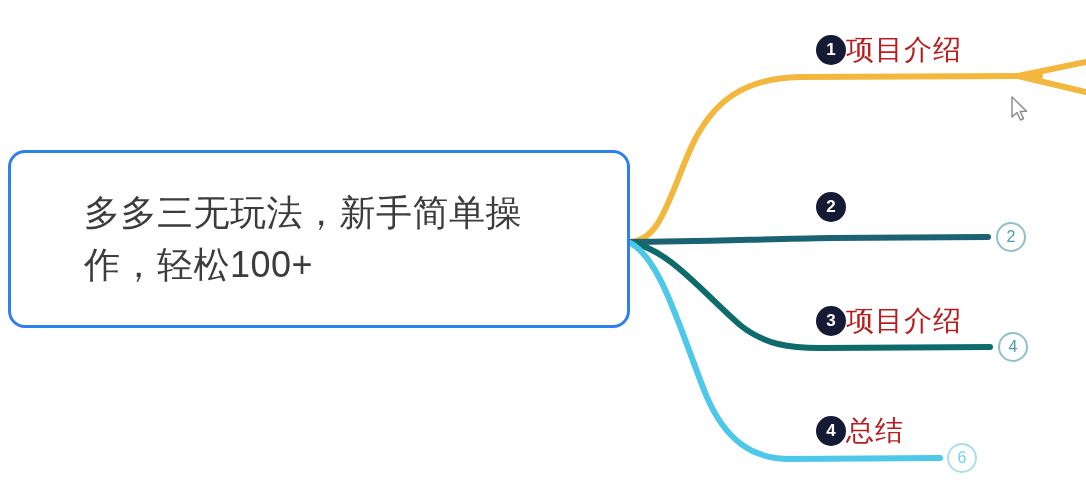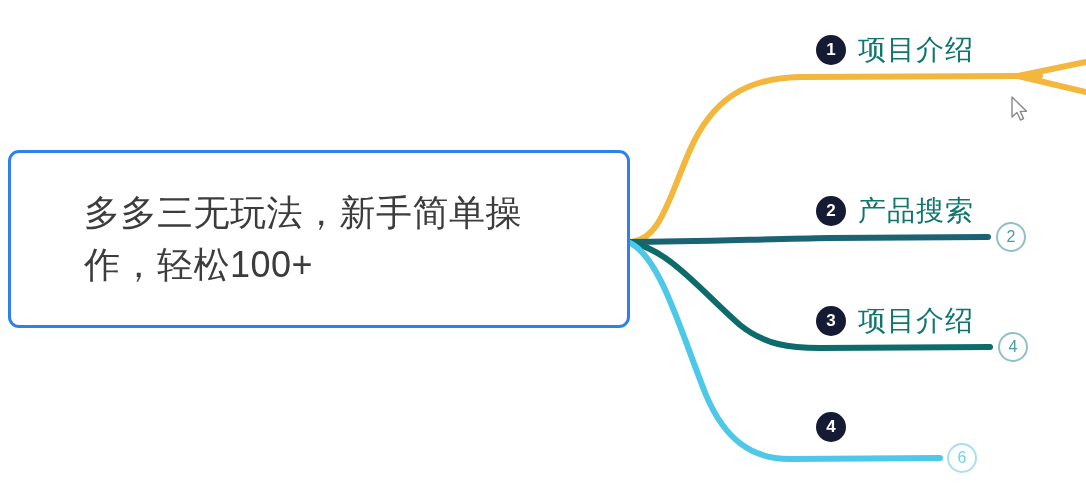--- a/index.html
+++ b/index.html
@@ -30,21 +30,21 @@
   
   .root-node {
     position: absolute;
     left: 8px;
     top: 150px;
     width: 622px;
     height: 178px;
     box-sizing: border-box;
     background: #ffffff;
     border: 3px solid #2f80ed;
-    border-radius: 11px;
+    border-radius: 17px;
     display: flex;
     align-items: center;
     justify-content: center;
   }
   .root-text {
     font-size: 36px;
     line-height: 1.45;
     color: #3c3c3c;
     letter-spacing: 0.5px;
     text-align: left;
@@ -66,23 +66,23 @@
     background: #151b35;
     color: #ffffff;
     font-size: 17px;
     font-weight: 700;
     display: flex;
     align-items: center;
     justify-content: center;
     flex: 0 0 auto;
   }
   .branch-text {
-    margin-left: 12px;
+    margin-left: 0;
     font-size: 28px;
-    color: #0f766e;
+    color: #b91c1c;
     letter-spacing: 1px;
   }
 
   
   .collapse-badge {
     position: absolute;
     width: 30px;
     height: 30px;
     box-sizing: border-box;
     border-radius: 50%;
@@ -124,36 +124,36 @@
     <div class="root-text">多多三无玩法，新手简单操作，轻松100+</div>
   </div>
 
   <div class="branch-label" style="left:816px; top:31px;">
     <span class="num-badge">1</span>
     <span class="branch-text">项目介绍</span>
   </div>
 
   <div class="branch-label" style="left:816px; top:192px;">
     <span class="num-badge">2</span>
-    <span class="branch-text">产品搜索</span>
   </div>
   <div class="collapse-badge" style="left:996px; top:222px; border:2px solid #8fc0c9; color:#4d9aa8;">
     <span>2</span>
   </div>
 
   <div class="branch-label" style="left:816px; top:302px;">
     <span class="num-badge">3</span>
     <span class="branch-text">项目介绍</span>
   </div>
   <div class="collapse-badge" style="left:998px; top:332px; border:2px solid #8fc0c9; color:#4d9aa8;">
     <span>4</span>
   </div>
 
   <div class="branch-label" style="left:816px; top:412px;">
     <span class="num-badge">4</span>
+    <span class="branch-text">总结</span>
   </div>
   <div class="collapse-badge" style="left:947px; top:443px; border:2px solid #a8dff0; color:#6fd3ea;">
     <span>6</span>
   </div>
 
   <svg class="cursor" style="left:1010px; top:96px;" viewBox="0 0 20 26" xmlns="http://www.w3.org/2000/svg">
     <path d="M 2 1 L 2 21 L 7 16.5 L 10.5 24 L 13.5 22.6 L 10.2 15.4 L 16.5 15.2 Z" fill="#ffffff" stroke="#888888" stroke-width="1.4" stroke-linejoin="round"></path>
   </svg>
 
 </div>

